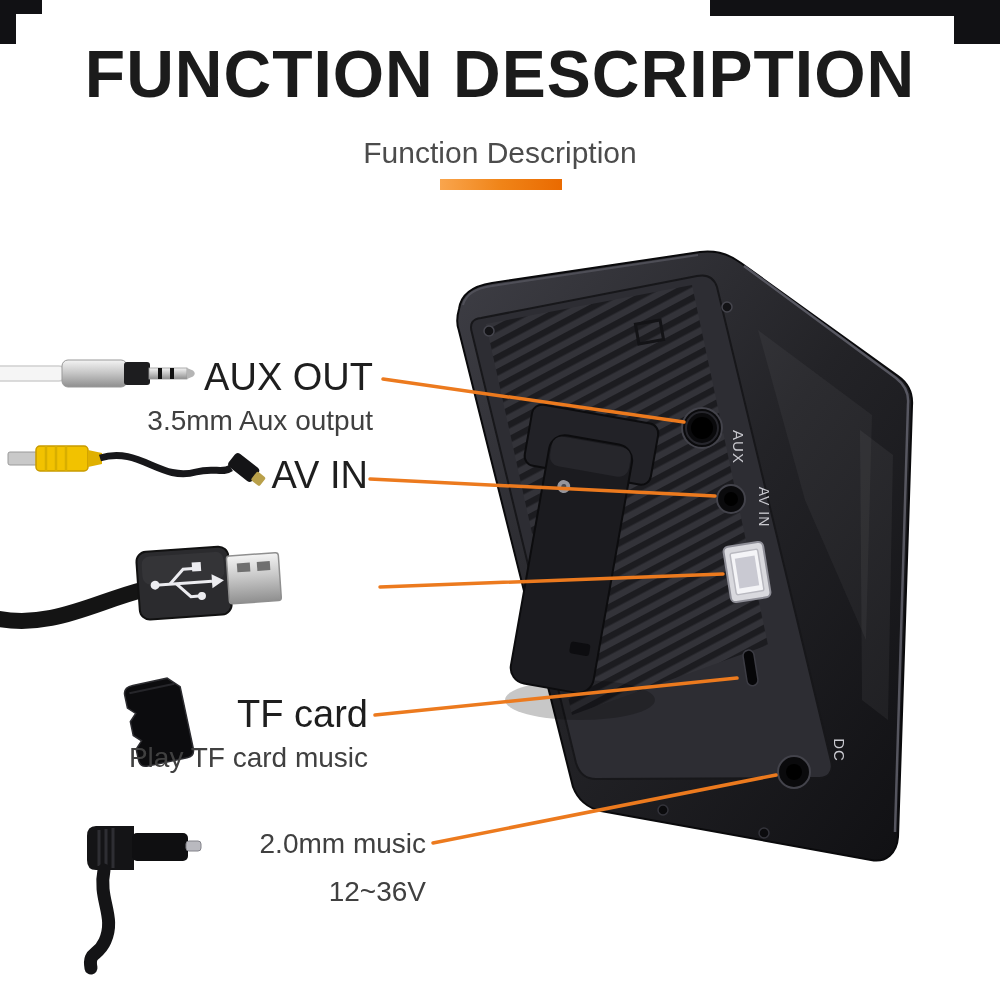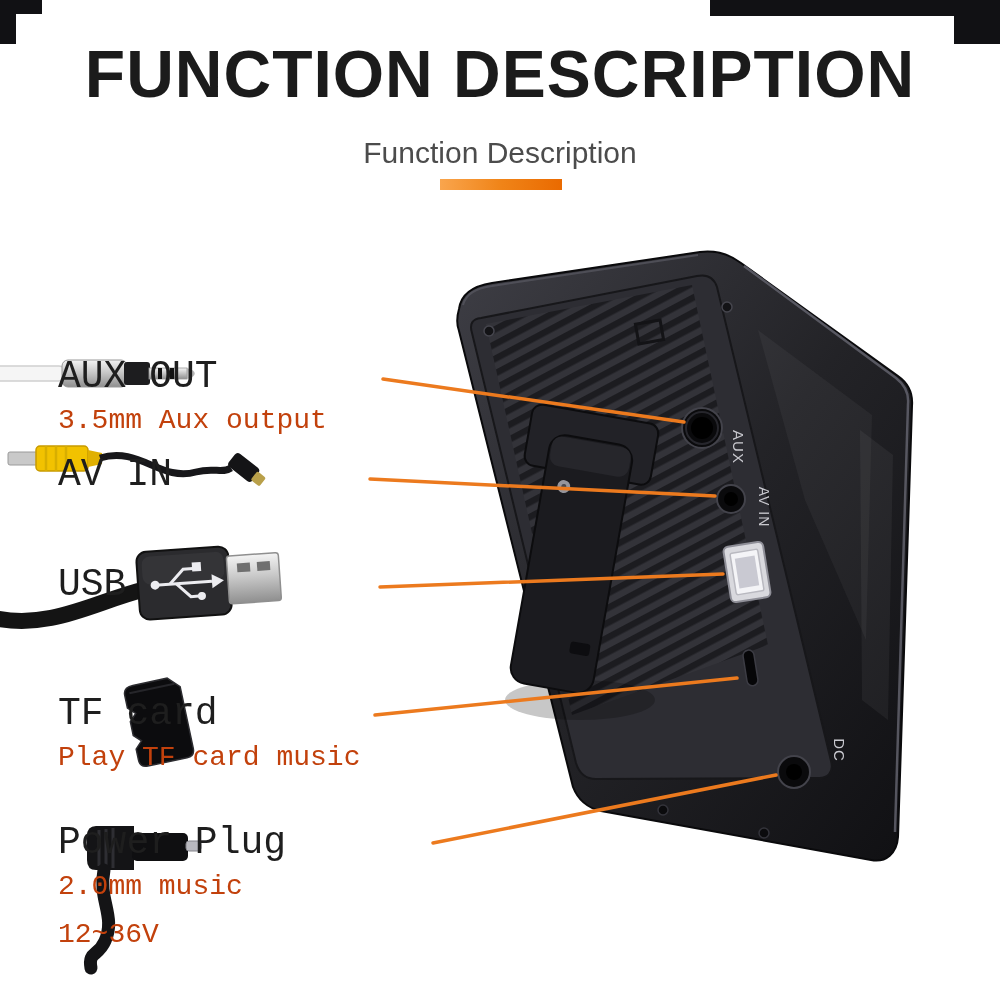--- a/index.html
+++ b/index.html
@@ -13,23 +13,23 @@
     font-size:66px;font-weight:700;color:#1b1b1b;letter-spacing:1px;
   }
   .subtitle{
     position:absolute;top:136px;left:0;width:100%;text-align:center;z-index:2;
     font-size:30px;font-weight:400;color:#4c4c4c;
   }
   .accent-bar{
     position:absolute;top:179px;left:440px;width:122px;height:11px;z-index:2;
     background:linear-gradient(90deg,#F9A54D 0%,#F08418 50%,#EA6A00 100%);
   }
-  .callout{position:absolute;z-index:2;font-family:Liberation Mono, monospace;}
+  .callout{position:absolute;text-align:right;z-index:2;}
   .callout .label{font-size:38px;font-weight:400;color:#1e1e1e;line-height:1.12;}
-  .callout .desc{font-size:28px;font-weight:400;color:#c2410c;line-height:1.3;margin-top:4px;}
+  .callout .desc{font-size:28px;font-weight:400;color:#404040;line-height:1.3;margin-top:4px;}
   .c1{left:58px;top:356px;width:315px;}
   .c2{left:58px;top:454px;width:310px;}
   .c3{left:58px;top:564px;width:314px;}
   .c4{left:58px;top:693px;width:310px;}
   .c5{left:58px;top:822px;width:368px;}
   svg text{font-family:"Liberation Sans",sans-serif;}
 </style>
 </head>
 <body>
 
@@ -178,27 +178,25 @@
   <div class="callout c1">
     <div class="label">AUX OUT</div>
     <div class="desc">3.5mm Aux output</div>
   </div>
 
   <div class="callout c2">
     <div class="label">AV IN</div>
   </div>
 
   <div class="callout c3">
-    <div class="label">USB</div>
   </div>
 
   <div class="callout c4">
     <div class="label">TF card</div>
     <div class="desc">Play TF card music</div>
   </div>
 
   <div class="callout c5">
-    <div class="label">Power Plug</div>
     <div class="desc">2.0mm music</div>
     <div class="desc" style="margin-top:12px;">12~36V</div>
   </div>
 
 </div>
 
 </body></html>

